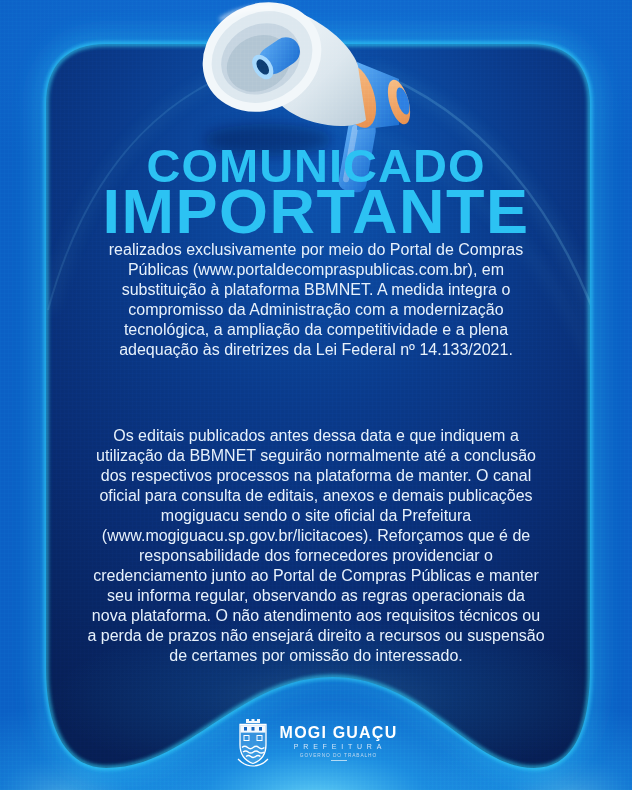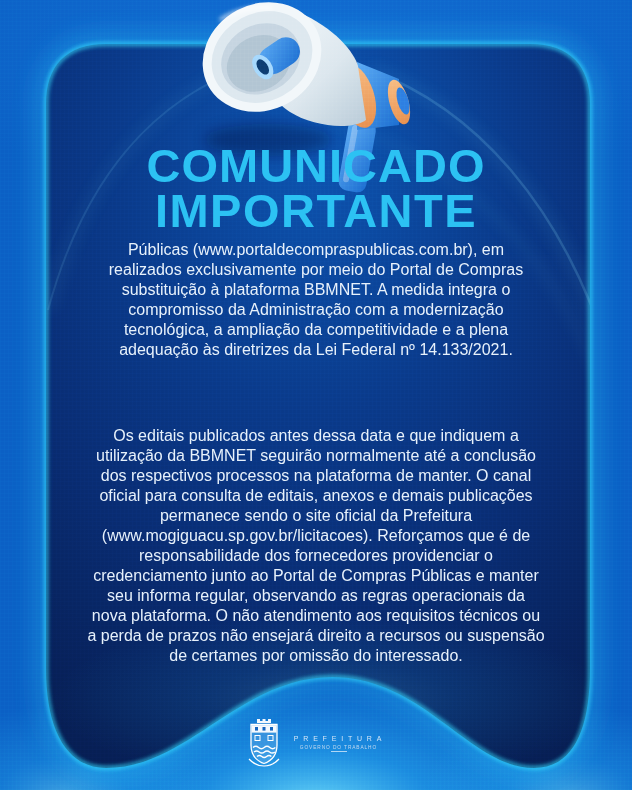--- a/index.html
+++ b/index.html
@@ -13,21 +13,21 @@
     background-image:
       repeating-linear-gradient(0deg, rgba(255,255,255,.030) 0 1px, transparent 1px 4px),
       repeating-linear-gradient(90deg, rgba(255,255,255,.030) 0 1px, transparent 1px 4px);
     mix-blend-mode:overlay;
   }
   .title{
     position:absolute;top:143px;left:0;width:100%;text-align:center;
     color:#2cc2f3;font-weight:bold;z-index:3;
   }
   .title .t1{font-size:47px;line-height:45px;letter-spacing:1px;}
-  .title .t2{font-size:47px;line-height:46px;letter-spacing:1.5px;}
+  .title .t2{font-size:63px;line-height:46px;letter-spacing:1.5px;}
   .para{
     position:absolute;left:50%;transform:translateX(-50%);width:560px;
     text-align:center;color:#e7f1fb;font-size:16px;line-height:20px;
     z-index:3;white-space:nowrap;
   }
   .p1{top:240px;}
   .p2{top:426px;}
   .logo{
     position:absolute;top:717px;left:0;width:100%;z-index:3;
     display:flex;justify-content:center;align-items:center;gap:9px;
@@ -152,34 +152,34 @@
   </svg>
 
   <div class="texture"></div>
 
   <div class="title">
     <div class="t1">COMUNICADO</div>
     <div class="t2">IMPORTANTE</div>
   </div>
 
   <div class="para p1">
+    <div>realizados exclusivamente por meio do Portal de Compras</div>
     <div>Públicas (www.portaldecompraspublicas.com.br), em</div>
-    <div>realizados exclusivamente por meio do Portal de Compras</div>
     <div>substituição à plataforma BBMNET. A medida integra o</div>
     <div>compromisso da Administração com a modernização</div>
     <div>tecnológica, a ampliação da competitividade e a plena</div>
     <div>adequação às diretrizes da Lei Federal nº 14.133/2021.</div>
   </div>
 
   <div class="para p2">
     <div>Os editais publicados antes dessa data e que indiquem a</div>
     <div>utilização da BBMNET seguirão normalmente até a conclusão</div>
     <div>dos respectivos processos na plataforma de manter. O canal</div>
     <div>oficial para consulta de editais, anexos e demais publicações</div>
-    <div>permanece sendo o site oficial da Prefeitura</div>
+    <div>mogiguacu sendo o site oficial da Prefeitura</div>
     <div>(www.mogiguacu.sp.gov.br/licitacoes). Reforçamos que é de</div>
     <div>responsabilidade dos fornecedores providenciar o</div>
     <div>credenciamento junto ao Portal de Compras Públicas e manter</div>
     <div>seu informa regular, observando as regras operacionais da</div>
     <div>nova plataforma. O não atendimento aos requisitos técnicos ou</div>
     <div>a perda de prazos não ensejará direito a recursos ou suspensão</div>
     <div>de certames por omissão do interessado.</div>
   </div>
 
   <div class="logo">
@@ -191,19 +191,20 @@
       <rect x="16.5" y="10" width="3" height="3.6" fill="#1565c0"></rect>
       <rect x="24" y="10" width="3" height="3.6" fill="#1565c0"></rect>
       <rect x="9" y="18.5" width="5" height="5" fill="none" stroke="#ffffff" stroke-width="1"></rect>
       <rect x="22" y="18.5" width="5" height="5" fill="none" stroke="#ffffff" stroke-width="1"></rect>
       <path d="M7,30.5 q2.8,-2.4 5.6,0 t5.6,0 t5.6,0 t5.6,0" fill="none" stroke="#ffffff" stroke-width="1.4"></path>
       <path d="M8,35 q2.6,-2.2 5.2,0 t5.2,0 t5.2,0 t5.2,0" fill="none" stroke="#ffffff" stroke-width="1.4"></path>
       <path d="M11,39.5 q2.4,-2 4.8,0 t4.8,0 t4.8,0" fill="none" stroke="#ffffff" stroke-width="1.3"></path>
       <path d="M3,42 C8,47.5 13,49 18,49 C23,49 28,47.5 33,42" fill="none" stroke="#ffffff" stroke-width="1.2"></path>
     </svg>
     <div class="logo-text">
+      <div class="city">MOGI GUAÇU</div>
       <div class="sub">PREFEITURA</div>
       <div class="slogan">GOVERNO DO TRABALHO</div>
       <div class="slogan-line"></div>
     </div>
   </div>
 
 </div>
 
 </body></html>

